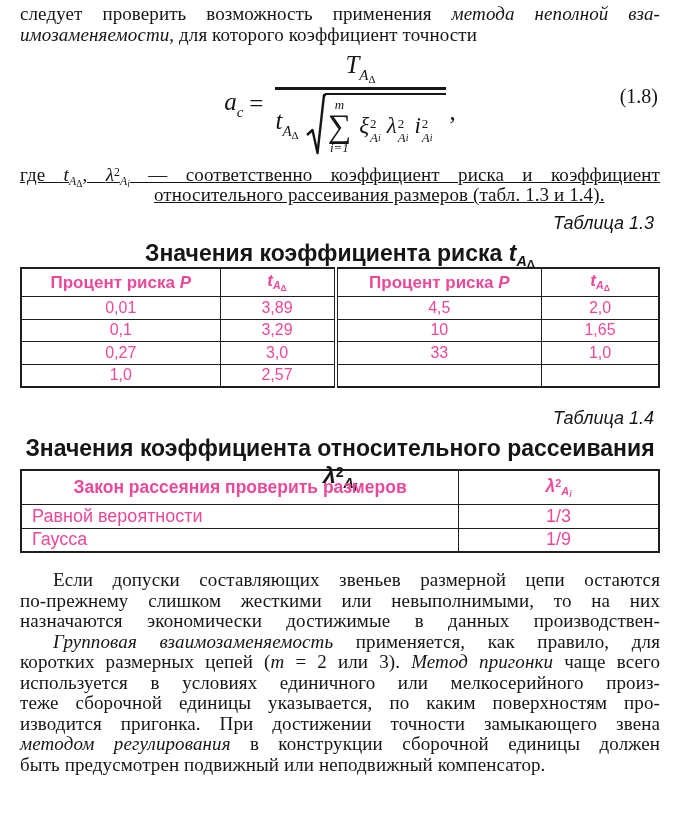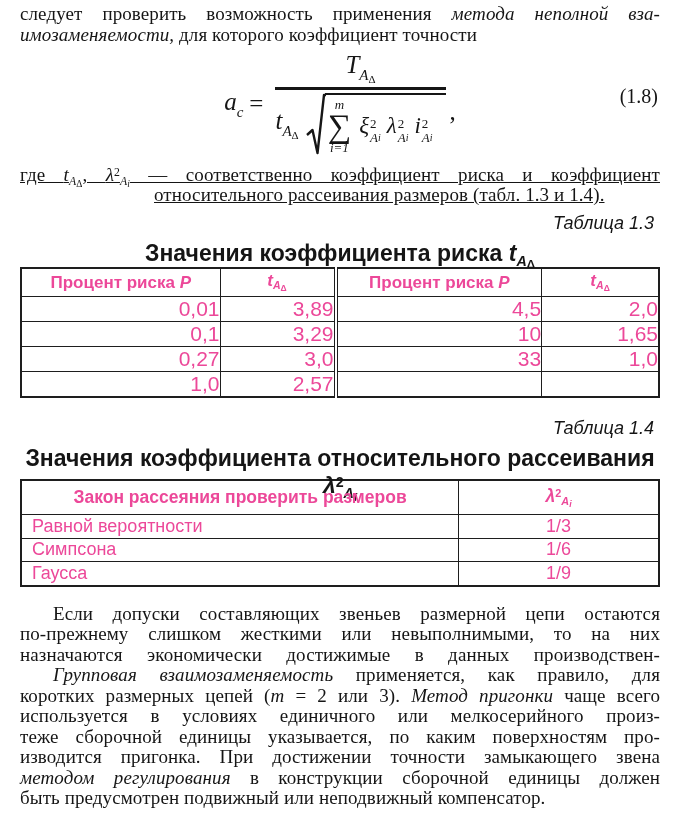--- a/index.html
+++ b/index.html
@@ -57,21 +57,21 @@
   .cap14{margin-top:21px;}
   .tbl-title{font-family:"Liberation Sans",sans-serif;font-weight:bold;font-size:23px;
              text-align:center;height:22px;line-height:22px;}
   .ttl13{margin-top:9px;}
   .ttl14{margin-top:8px;height:24px;line-height:24px;}
   .tbl{width:100%;border-collapse:collapse;table-layout:fixed;
        font-family:"Liberation Sans",sans-serif;color:#ec4899;border:2.4px solid #1e1e1e;}
   .tbl th,.tbl td{border:1.6px solid #1e1e1e;text-align:center;padding:0;overflow:hidden;}
   .t13{margin-top:3px;}
   .t13 th{height:27px;font-size:17px;}
-  .t13 td{height:21.5px;font-size:21px;text-align:right;}
+  .t13 td{height:21.5px;font-size:16px;}
   .t13 th:nth-child(3),.t13 td:nth-child(3){border-left:4px double #1e1e1e;}
   .t14{margin-top:9px;}
   .t14 th{height:33px;font-size:17.5px;}
   .t14 td{height:22.5px;font-size:18px;}
   .t14 td:first-child{text-align:left;padding-left:10px;}
 </style>
 </head>
 <body>
 
 <div class="page">
@@ -201,24 +201,20 @@
         <th><span class="bd">Закон рассеяния проверить размеров</span></th>
         <th><span class="it bd">λ</span><span class="bd c-sup">2</span><span class="it bd c-sub">A</span><span class="it bd c-subsub">i</span></th>
       </tr>
     </thead>
     <tbody>
         <tr>
           <td>Равной вероятности</td>
           <td>1/3</td>
         </tr>
         <tr>
-          <td>Симпсона</td>
-          <td>1/6</td>
-        </tr>
-        <tr>
           <td>Гаусса</td>
           <td>1/9</td>
         </tr>
       </tbody>
   </table>
 
   <div class="para serif indent para-a">
       <div class="line"><span>Если допуски составляющих звеньев размерной цепи остаются</span></div>
       <div class="line"><span>по-прежнему слишком жесткими или невыполнимыми, то на них</span></div>
       <div class="line"><span>назначаются экономически достижимые в данных производствен-</span></div>

